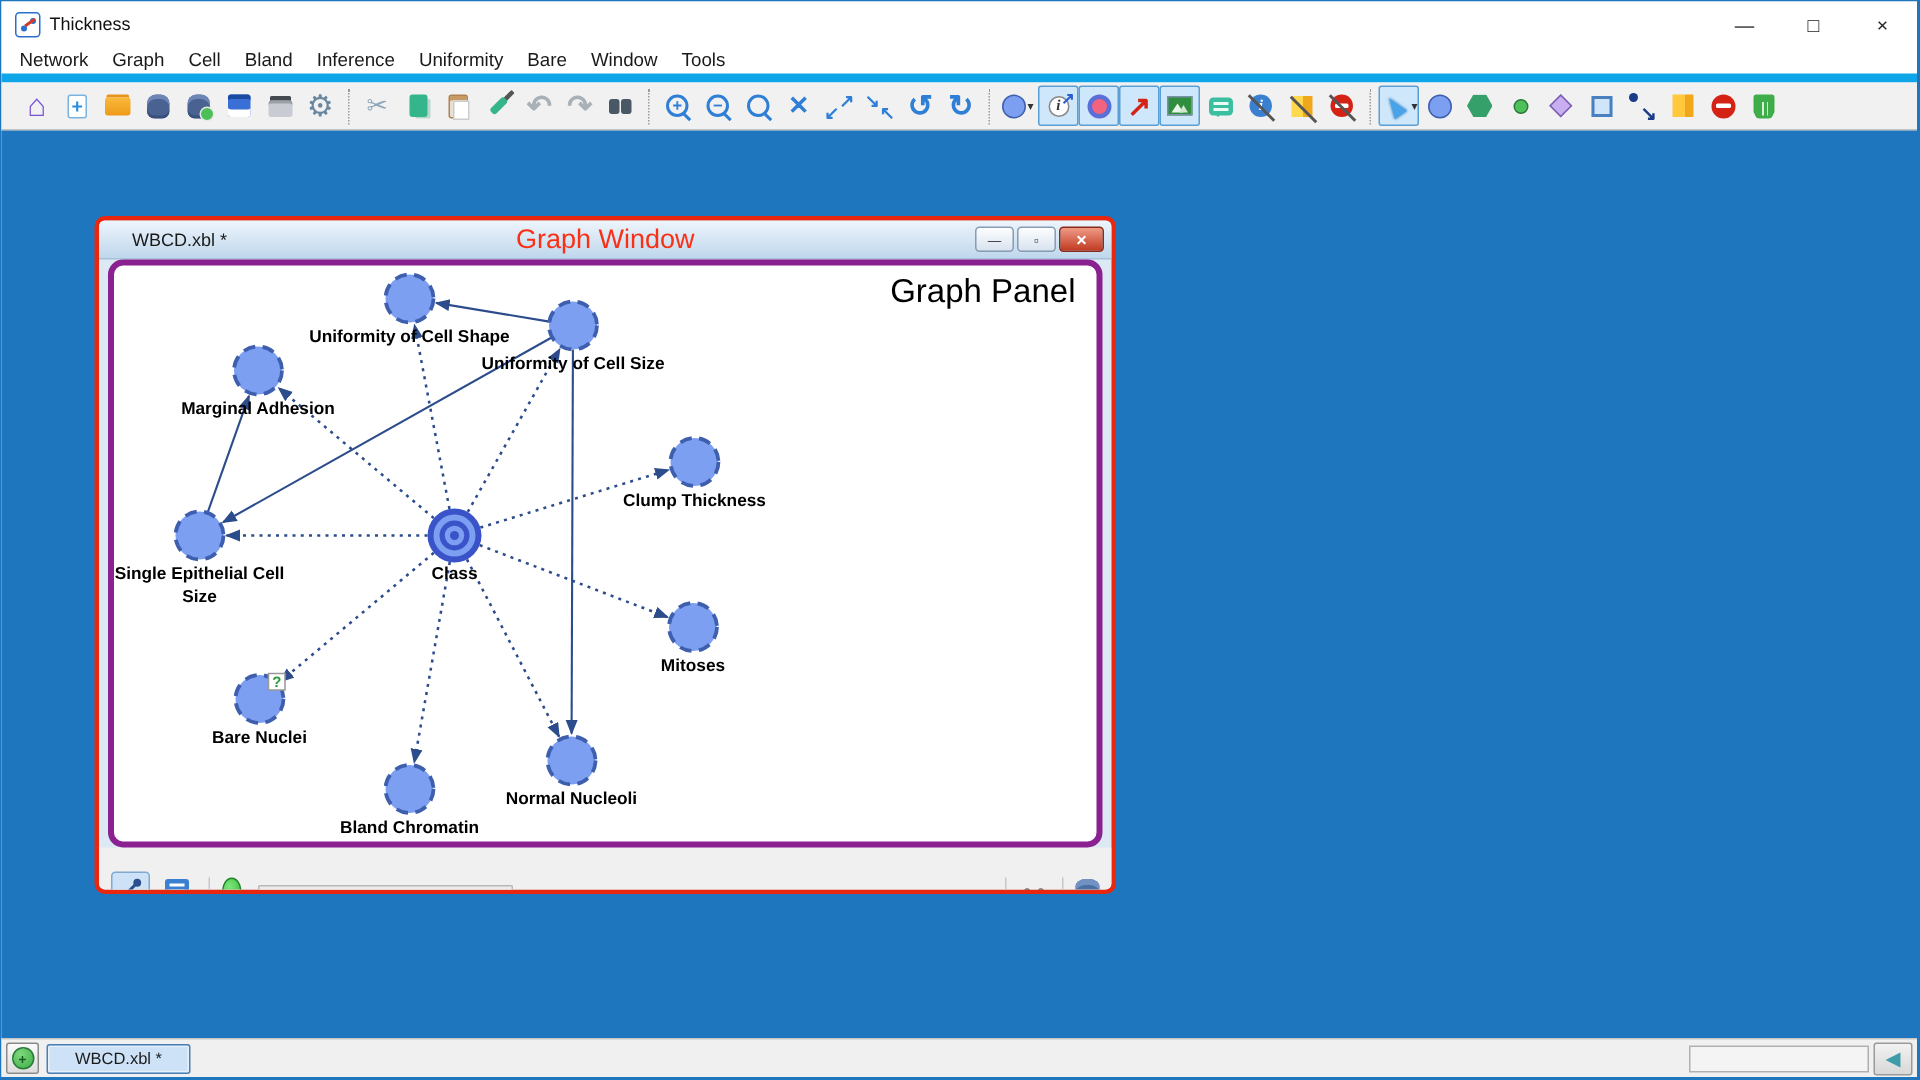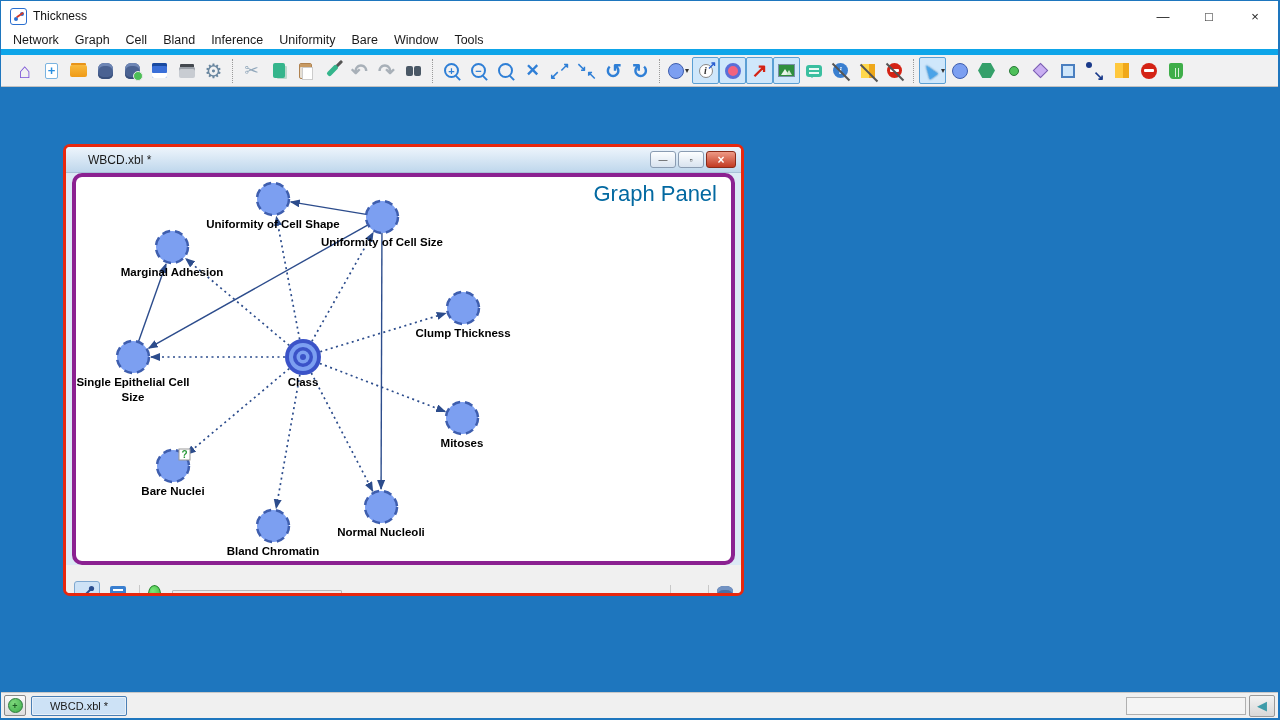--- a/index.html
+++ b/index.html
@@ -348,20 +348,21 @@
       <span class="tbtn">
         <span class="ishape i-delete-tool"></span>
       </span>
     </div>
 
   <div id="workspace" style="background: rgb(30, 118, 190);">
 
     <div id="graph-window">
       <div id="gw-titlebar">
         <span id="gw-title">WBCD.xbl *</span>
+        <span id="gw-annotation" style="color: rgb(249, 48, 21);">Graph Window</span>
         <div id="gw-buttons">
           <span class="gwb">—</span>
           <span class="gwb">▫</span>
           <span class="gwb close">×</span>
         </div>
       </div>
 
       <div id="gw-panelwrap">
         <div id="graph-panel">
           <svg id="graph-svg" width="655" height="384" viewBox="0 0 655 384">
@@ -424,21 +425,21 @@
               </g>
               <g>
                 <circle cx="197" cy="349" r="16" fill="#7C9FF1" stroke="#3E5EAE" stroke-width="2.5" stroke-dasharray="8 5"></circle>
                 <text x="197" y="378" text-anchor="middle" font-size="11.5" font-weight="bold" fill="#000">Bland Chromatin</text>
               </g>
               <g>
                 <circle cx="305" cy="330" r="16" fill="#7C9FF1" stroke="#3E5EAE" stroke-width="2.5" stroke-dasharray="8 5"></circle>
                 <text x="305" y="359" text-anchor="middle" font-size="11.5" font-weight="bold" fill="#000">Normal Nucleoli</text>
               </g>
             </svg>
-          <span id="panel-annotation" style="color: #0369a1;">Graph Panel</span>
+          <span id="panel-annotation" style="color: #000000;">Graph Panel</span>
         </div>
       </div>
 
       <div id="gw-statusbar">
         <span class="sbtn sel">
           <svg width="15" height="15">
             <line x1="3.5" y1="11.5" x2="11.5" y2="3.5" stroke="#2a4d8f" stroke-width="2"></line>
             <circle cx="3.5" cy="11.5" r="2.6" fill="#2a4d8f"></circle>
             <circle cx="11.5" cy="3.5" r="2.6" fill="#2a4d8f"></circle>
           </svg>

